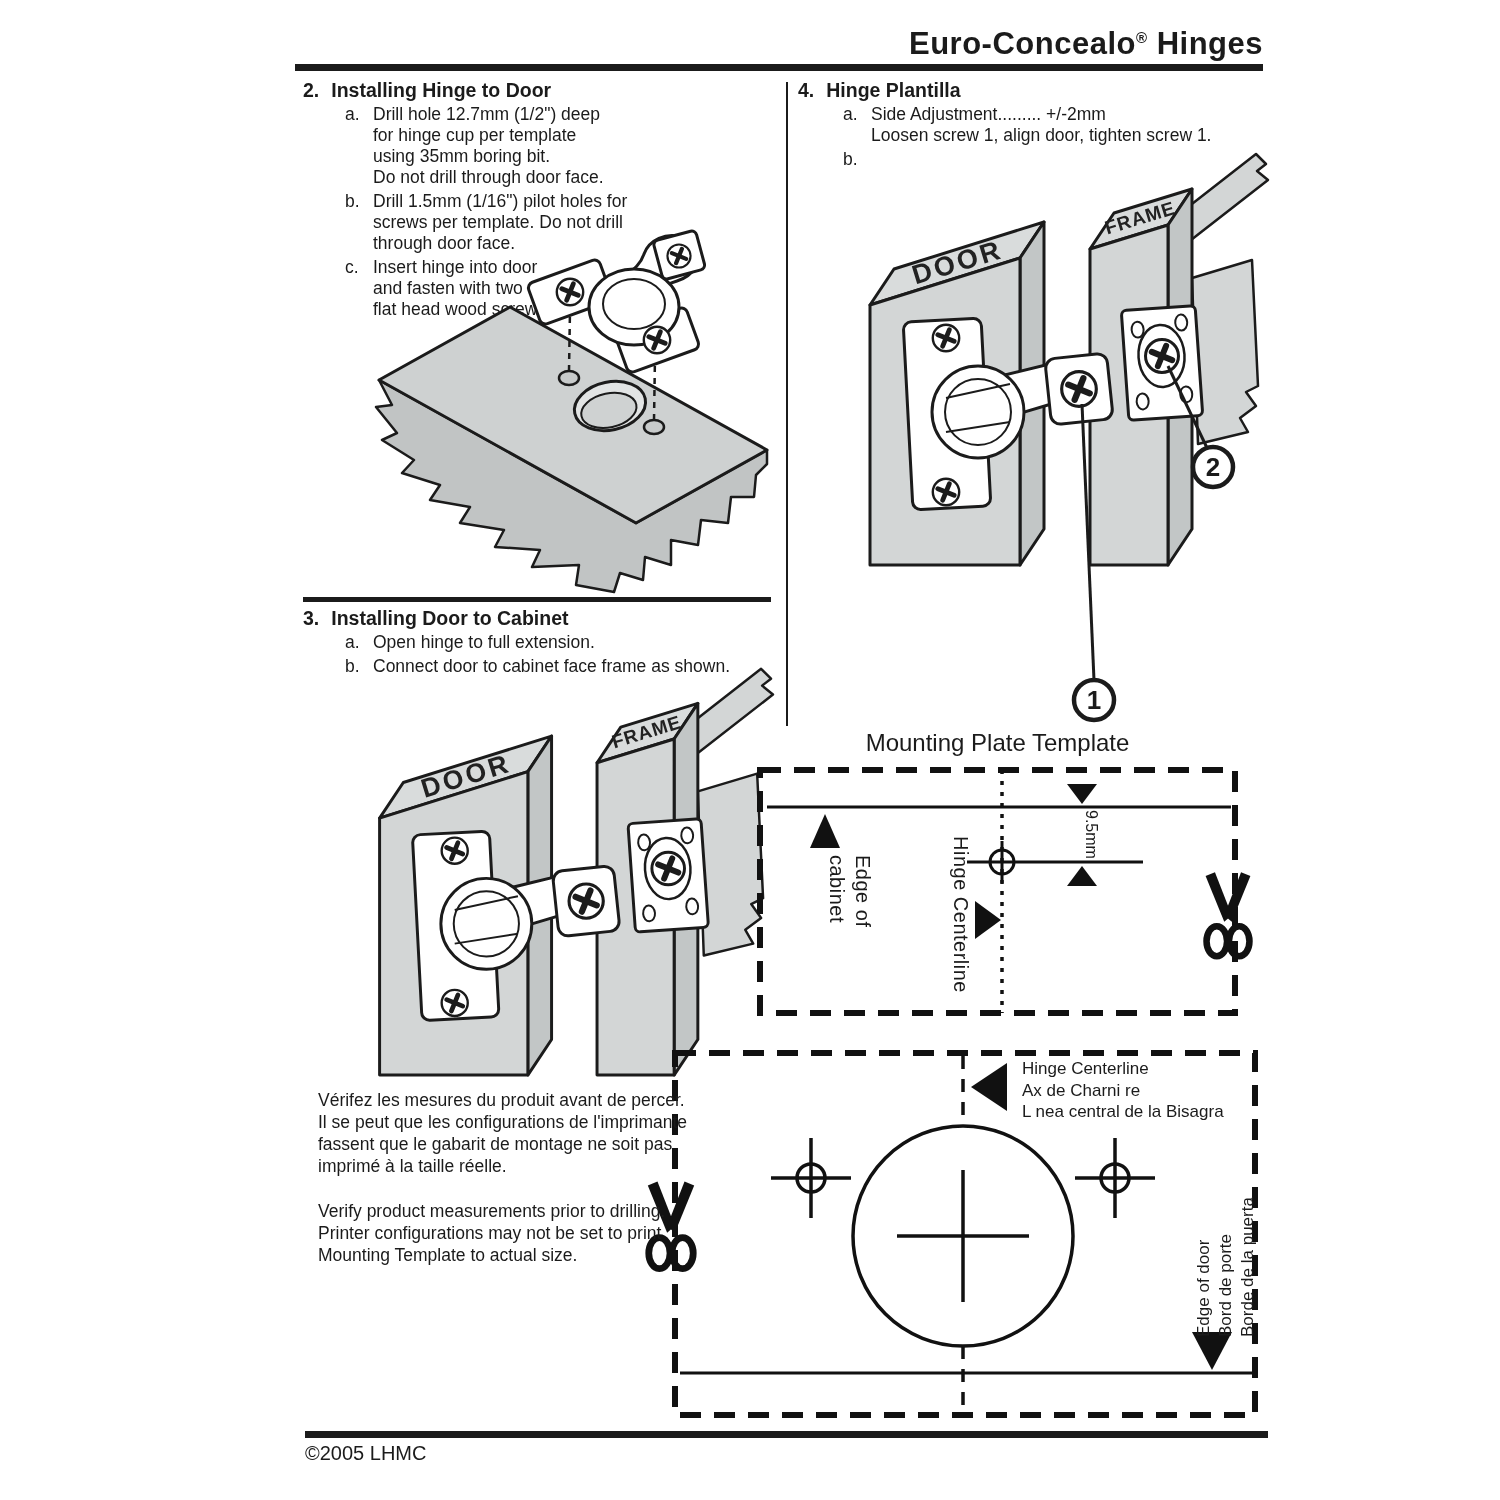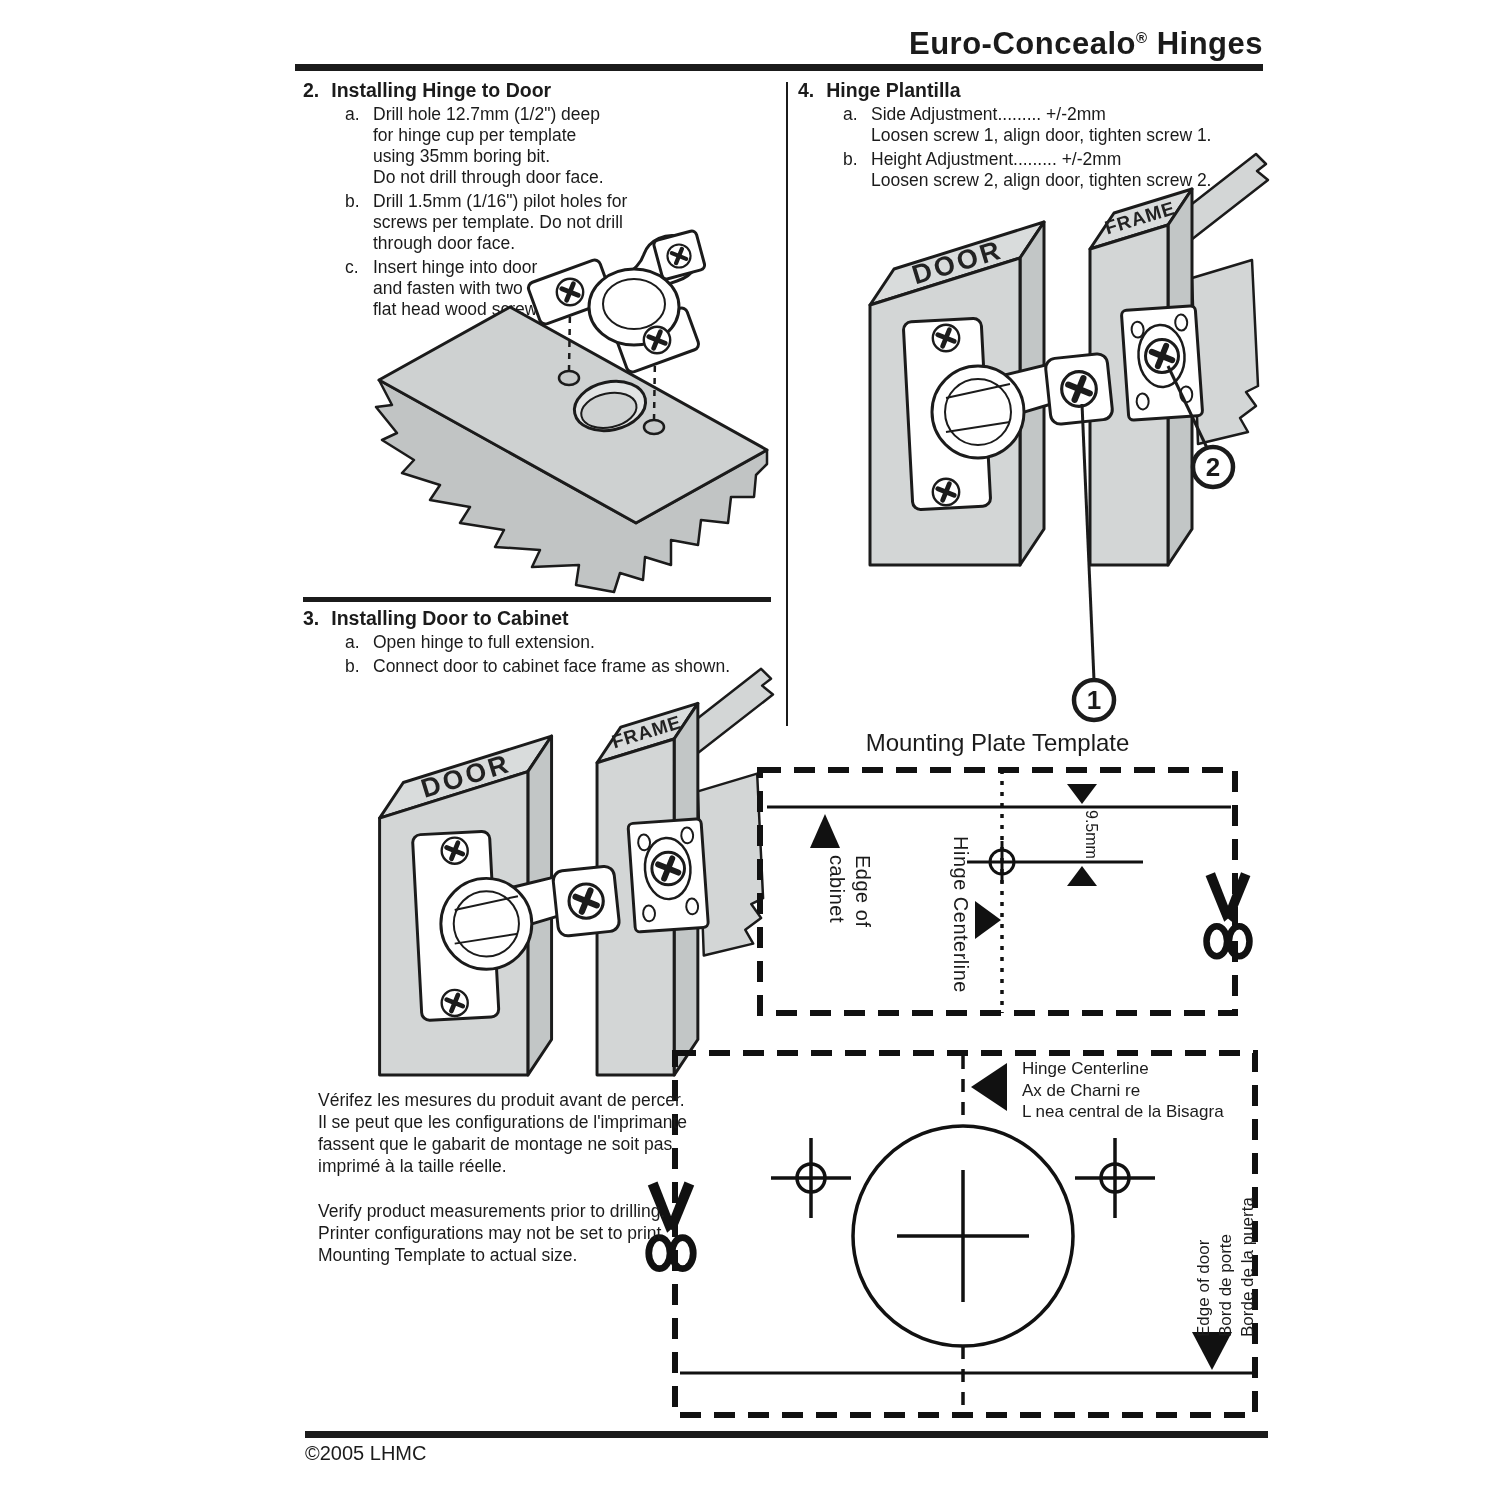--- a/index.html
+++ b/index.html
@@ -196,22 +196,20 @@
       <span>Hinge Plantilla</span>
     </div>
     <div class="items" style="margin-left:45px;">
       <div class="item">
         <span class="ltr">a.</span>
         <span class="txt">Side Adjustment......... +/-2mm
 Loosen screw 1, align door, tighten screw 1.</span>
       </div>
       <div class="item">
         <span class="ltr">b.</span>
-        <span class="txt">Height Adjustment......... +/-2mm
-Loosen screw 2, align door, tighten screw 2.</span>
       </div>
     </div>
   </div>
 
   <svg class="abs" style="left:820px;top:140px;" width="460" height="585" viewBox="0 0 460 585">
     <use href="#dfsym"></use>
     <line x1="262" y1="264" x2="274" y2="540" stroke="#1b1b1b" stroke-width="3"></line>
     <line x1="348" y1="226" x2="388" y2="310" stroke="#1b1b1b" stroke-width="3"></line>
     <circle cx="274" cy="560" r="20" fill="#fff" stroke="#1b1b1b" stroke-width="4.5"></circle>
     <text x="274" y="569" text-anchor="middle" font-size="26" font-weight="bold" fill="#1b1b1b">1</text>

